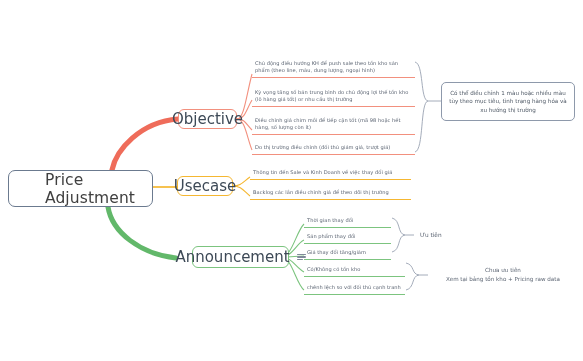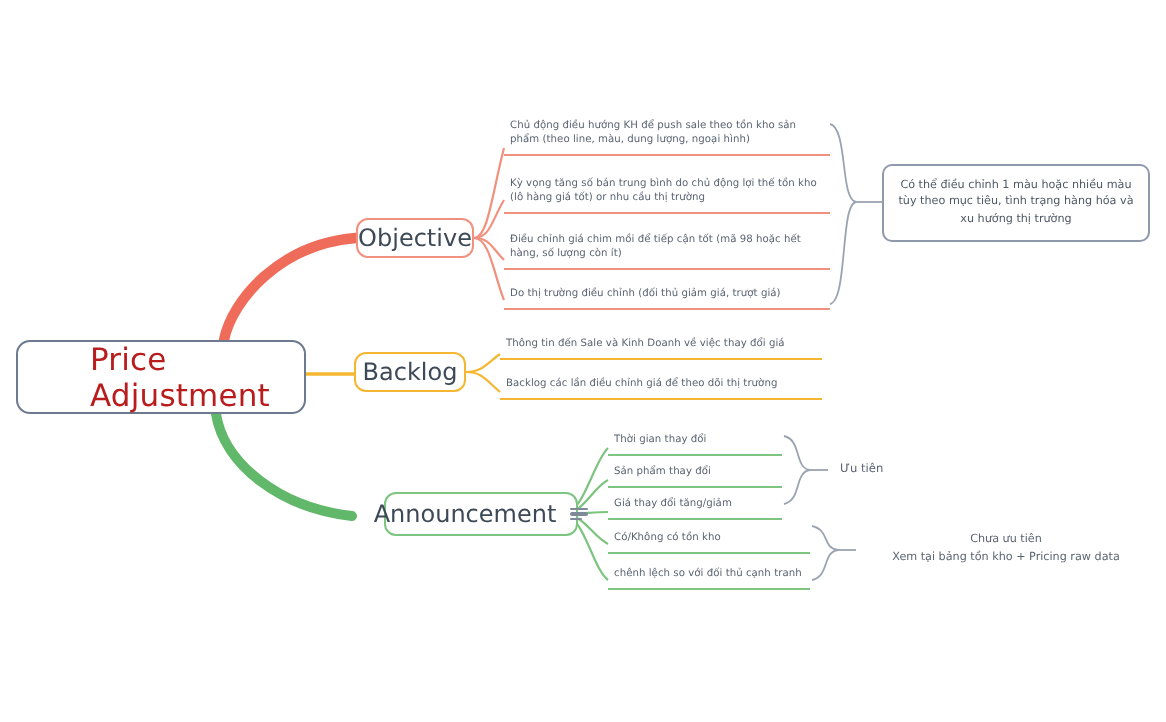--- a/index.html
+++ b/index.html
@@ -13,28 +13,28 @@
   #canvas{position:absolute;inset:0;width:583px;height:361px;}
   svg.wires{position:absolute;left:0;top:0;width:583px;height:361px;pointer-events:none;}
 
   .node{position:absolute;box-sizing:border-box;}
 
   
   .root{
     left:8px;top:170px;width:145px;height:37px;
     border:1.3px solid #6b7a8f;border-radius:7px;background:#ffffff;
     display:flex;align-items:center;justify-content:center;
-    font-size:15.5px;color:#b91c1c;letter-spacing:.1px;padding-left:36px;
+    font-size:15.5px;color:#404040;letter-spacing:.1px;padding-left:36px;
   }
 
   
   .branch{
     border-radius:6px;background:#ffffff;
     display:flex;align-items:center;justify-content:center;gap:7px;
-    font-size:12px;color:#3d4956;box-sizing:border-box;
+    font-size:15px;color:#3d4956;box-sizing:border-box;
   }
   .branch-objective{left:178px;top:109px;width:59px;height:20px;border:1.15px solid #f2907e;}
   .branch-usecase{left:177px;top:176px;width:56px;height:20px;border:1.15px solid #f5b731;}
   .branch-announcement{left:192px;top:246px;width:97px;height:22px;border:1.15px solid #7cc47f;}
 
   .hamburger{display:inline-flex;flex-direction:column;gap:1.6px;width:9px;}
   .hamburger i{display:block;height:1.1px;background:#7f8a99;border-radius:1px;}
   .hamburger i:nth-child(1){width:9px;}
   .hamburger i:nth-child(2){width:9px;}
   .hamburger i:nth-child(3){width:6px;}
@@ -112,21 +112,21 @@
   </div>
 
   <div class="leaf red" style="left:252px;top:59px;width:163px;">Chủ động điều hướng KH để push sale theo tồn kho sản phẩm (theo line, màu, dung lượng, ngoại hình)</div>
   <div class="leaf red" style="left:252px;top:88px;width:163px;">Kỳ vọng tăng số bán trung bình do chủ động lợi thế tồn kho (lô hàng giá tốt) or nhu cầu thị trường</div>
   <div class="leaf red" style="left:252px;top:116px;width:163px;">Điều chỉnh giá chim mồi để tiếp cận tốt (mã 98 hoặc hết hàng, số lượng còn ít)</div>
   <div class="leaf red" style="left:252px;top:143px;width:163px;">Do thị trường điều chỉnh (đối thủ giảm giá, trượt giá)</div>
 
   <div class="callout" style="left:441px;top:82px;width:134px;height:39px;">Có thể điều chỉnh 1 màu hoặc nhiều màu tùy theo mục tiêu, tình trạng hàng hóa và xu hướng thị trường</div>
 
   <div class="node branch branch-usecase">
-    <span>Backlog</span>
+    <span>Usecase</span>
   </div>
 
   <div class="leaf yellow" style="left:250px;top:168px;width:161px;">Thông tin đến Sale và Kinh Doanh về việc thay đổi giá</div>
   <div class="leaf yellow" style="left:250px;top:188px;width:161px;">Backlog các lần điều chỉnh giá để theo dõi thị trường</div>
 
   <div class="node branch branch-announcement">
     <span>Announcement</span>
     <span class="hamburger">
         <i></i>
         <i></i>

